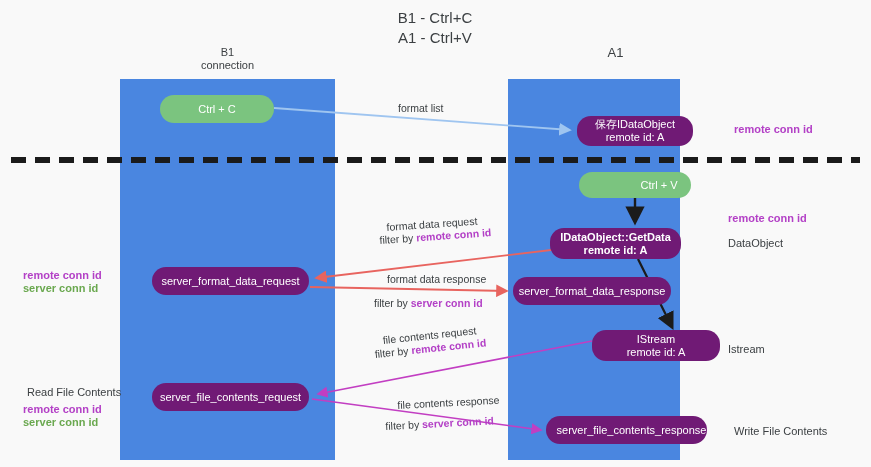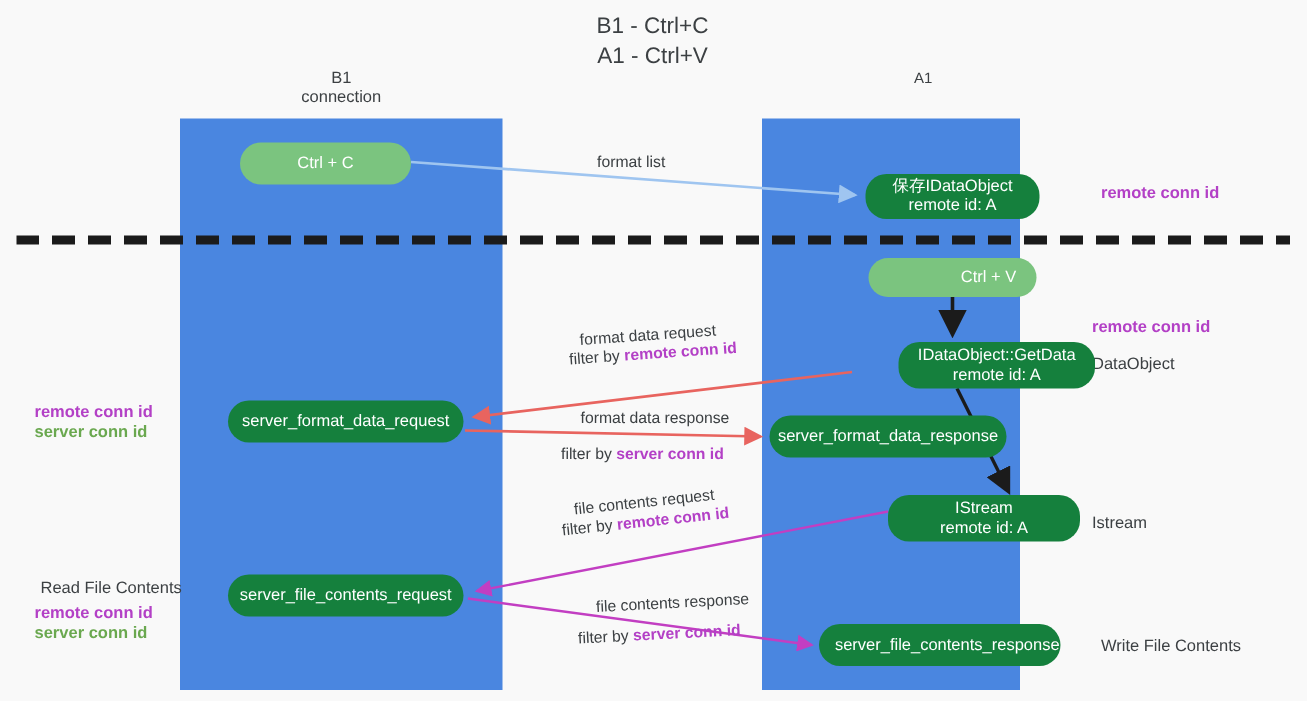--- a/index.html
+++ b/index.html
@@ -16,37 +16,37 @@
   #lane-b1{left:120px;top:79px;width:215px;height:381px;}
   #lane-a1{left:508px;top:79px;width:172px;height:381px;}
 
   
   .title{
     position:absolute;text-align:center;color:#3c4043;
     font-size:14px;line-height:17px;white-space:pre;
   }
   #main-title{left:300px;top:8px;width:270px;font-size:15px;line-height:20px;}
   #hdr-b1{left:155px;top:46px;width:145px;font-size:11px;line-height:13px;}
-  #hdr-a1{left:543px;top:46px;width:145px;font-size:10px;line-height:13px;}
+  #hdr-a1{left:543px;top:46px;width:145px;font-size:13px;line-height:13px;}
 
   
   .node{
     position:absolute;box-sizing:border-box;
     display:flex;flex-direction:column;
     align-items:center;justify-content:center;
     color:#ffffff;font-size:11px;line-height:13px;
     z-index:6;border-radius:14px;
   }
-  .orange{background:#15803d;}
+  .orange{background:#701a75;}
   .green{background:#7bc47f;}
 
   #n-ctrlc{left:160px;top:95px;width:114px;height:28px;}
   #n-idataobject{left:577px;top:116px;width:116px;height:30px;}
   #n-ctrlv{left:579px;top:172px;width:112px;height:26px;padding-left:48px;}
-  #n-getdata{left:599px;top:228px;width:131px;height:31px;}
+  #n-getdata{left:550px;top:228px;width:131px;height:31px;font-weight:bold;}
   #n-fmt-req{left:152px;top:267px;width:157px;height:28px;}
   #n-fmt-resp{left:513px;top:277px;width:158px;height:28px;}
   #n-istream{left:592px;top:330px;width:128px;height:31px;}
   #n-file-req{left:152px;top:383px;width:157px;height:28px;}
   #n-file-resp{left:546px;top:416px;width:161px;height:28px;padding-left:10px;}
 
   
   #dash{
     position:absolute;left:11px;top:157px;width:849px;height:6px;z-index:8;
     background:repeating-linear-gradient(to right,#1b1b1b 0px,#1b1b1b 15px,

